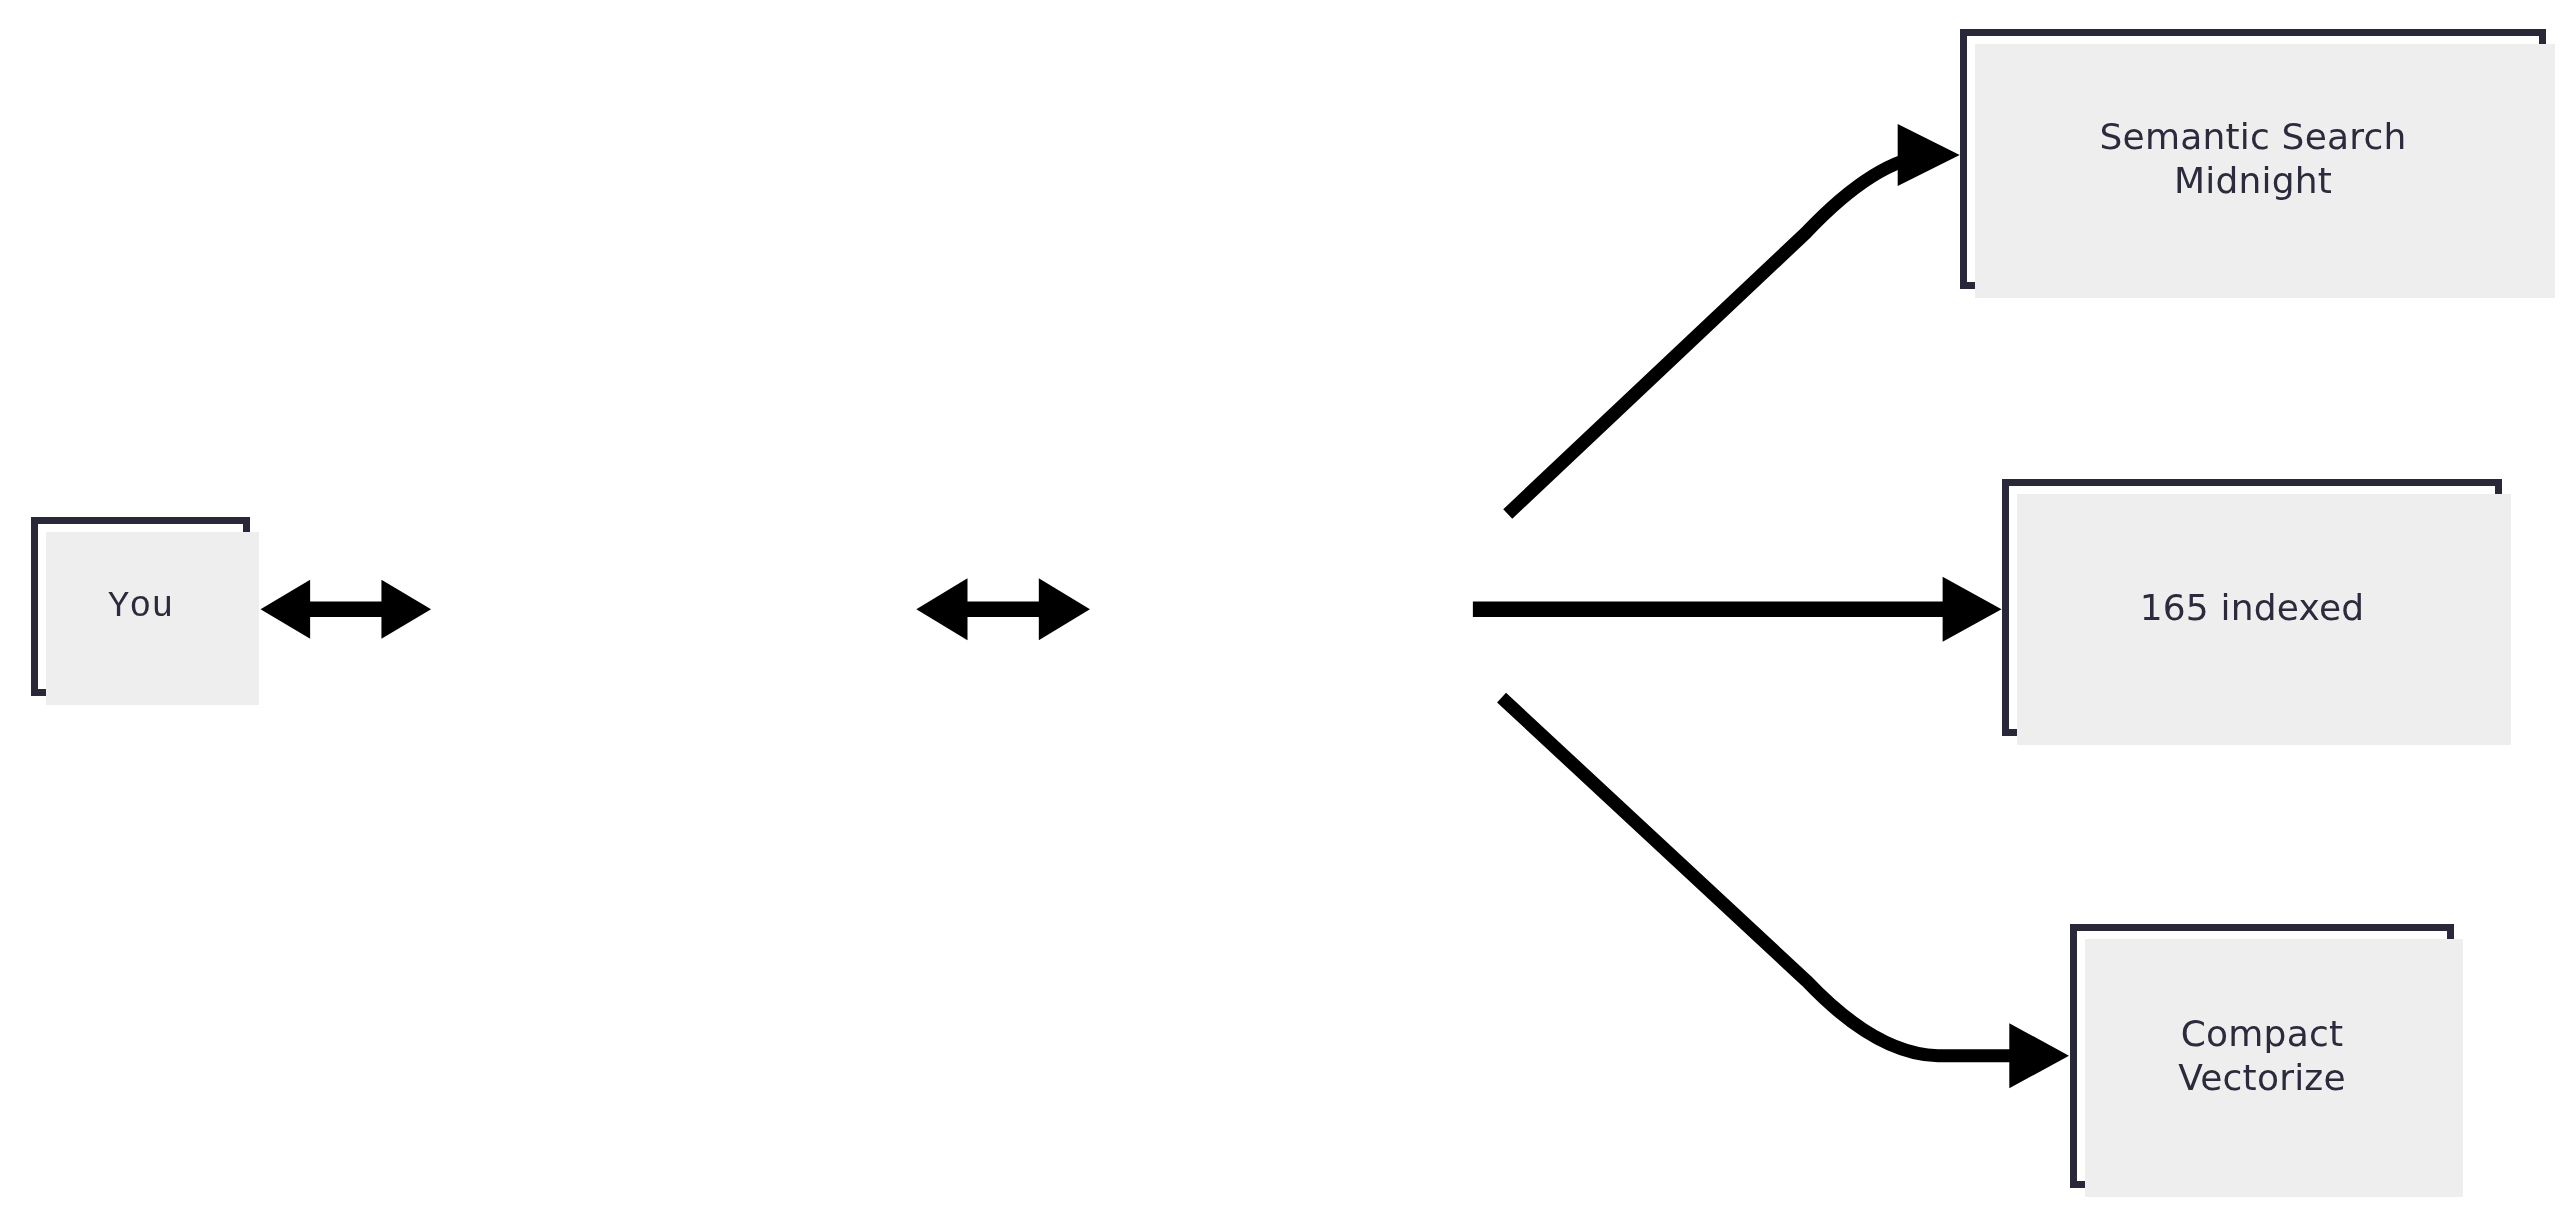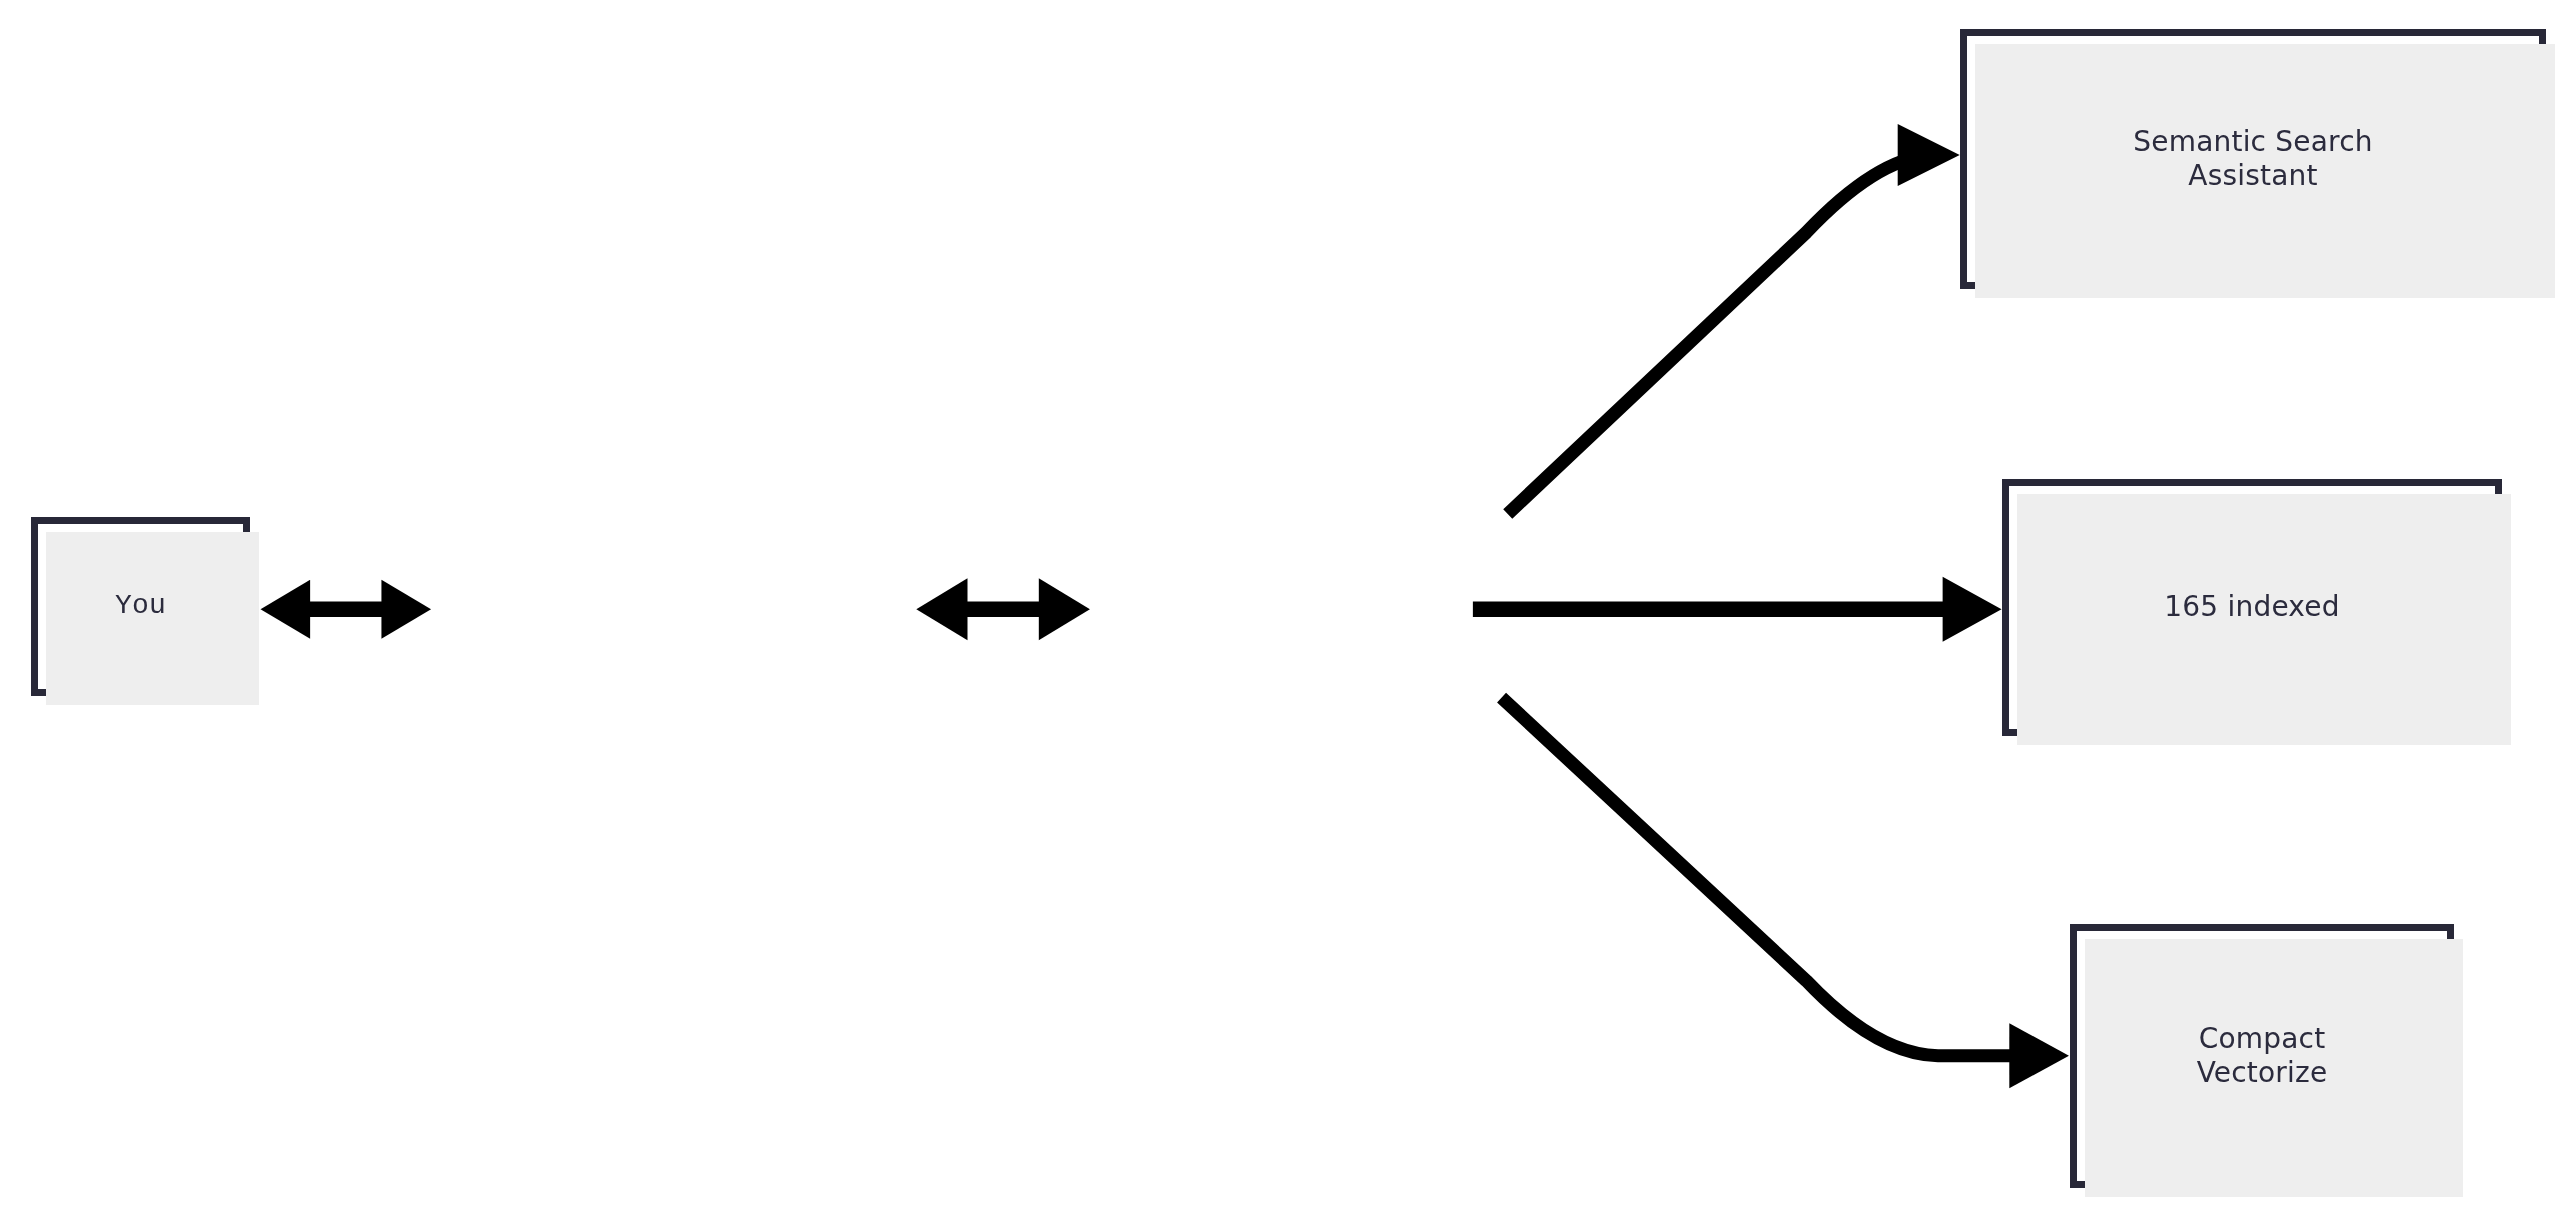--- a/index.html
+++ b/index.html
@@ -30,21 +30,21 @@
     position: absolute;
     box-sizing: border-box;
     background: #ffffff;
     border: 7.8px solid #282838;
     display: flex;
     flex-direction: column;
     align-items: center;
     justify-content: center;
     text-align: center;
     color: #2b2b3d;
-    font-size: 28px;
+    font-size: 36px;
     line-height: 1.22;
     letter-spacing: 0.2px;
     z-index: 3;
   }
   .node .shadow-layer {
     position: absolute;
     left: 7.8px;
     top: 7.8px;
     right: -15.5px;
     bottom: -15.5px;
@@ -102,21 +102,21 @@
   <div class="node" id="node-you">
     <span class="shadow-layer"></span>
     <span class="node-line">You</span>
   </div>
 
 
 
   <div class="node" id="node-semantic">
     <span class="shadow-layer"></span>
     <span class="node-line">Semantic Search</span>
-    <span class="node-line">Assistant</span>
+    <span class="node-line">Midnight</span>
   </div>
 
   <div class="node" id="node-github">
     <span class="shadow-layer"></span>
     <span class="node-line">165 indexed</span>
   </div>
 
   <div class="node" id="node-compiler">
     <span class="shadow-layer"></span>
     <span class="node-line">Compact</span>

